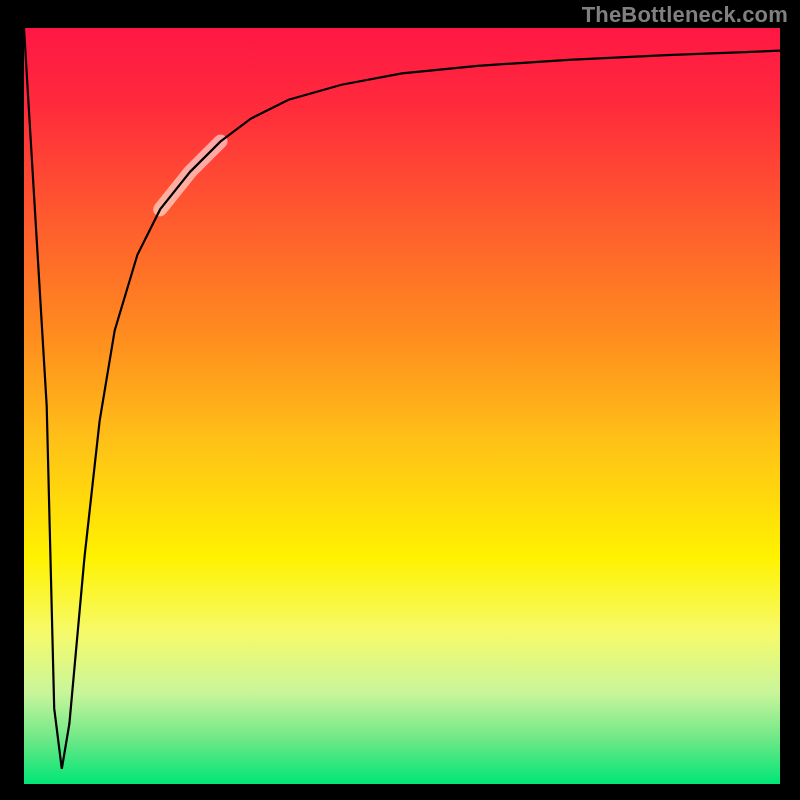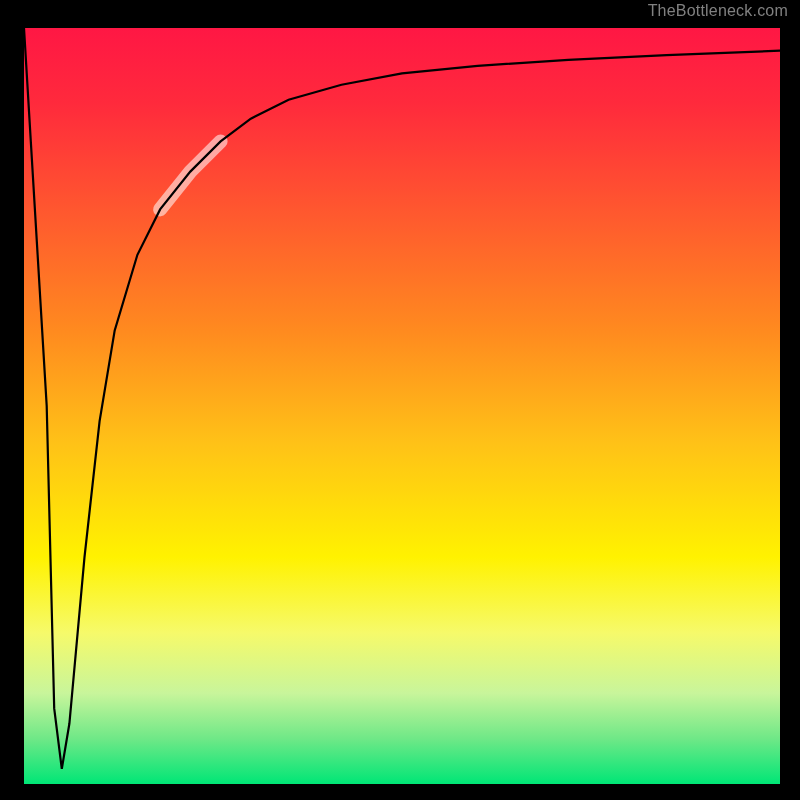--- a/index.html
+++ b/index.html
@@ -15,22 +15,22 @@
     position: relative;
     width: 800px;
     height: 800px;
     background: #000;
   }
   .attribution {
     position: absolute;
     top: 2px;
     right: 12px;
     color: #808080;
-    font-size: 16px;
-    font-weight: 400;
+    font-size: 22px;
+    font-weight: 700;
     letter-spacing: 0.2px;
   }
   .plot-area {
     position: absolute;
     left: 24px;
     top: 28px;
     width: 756px;
     height: 756px;
     
     background: linear-gradient(

